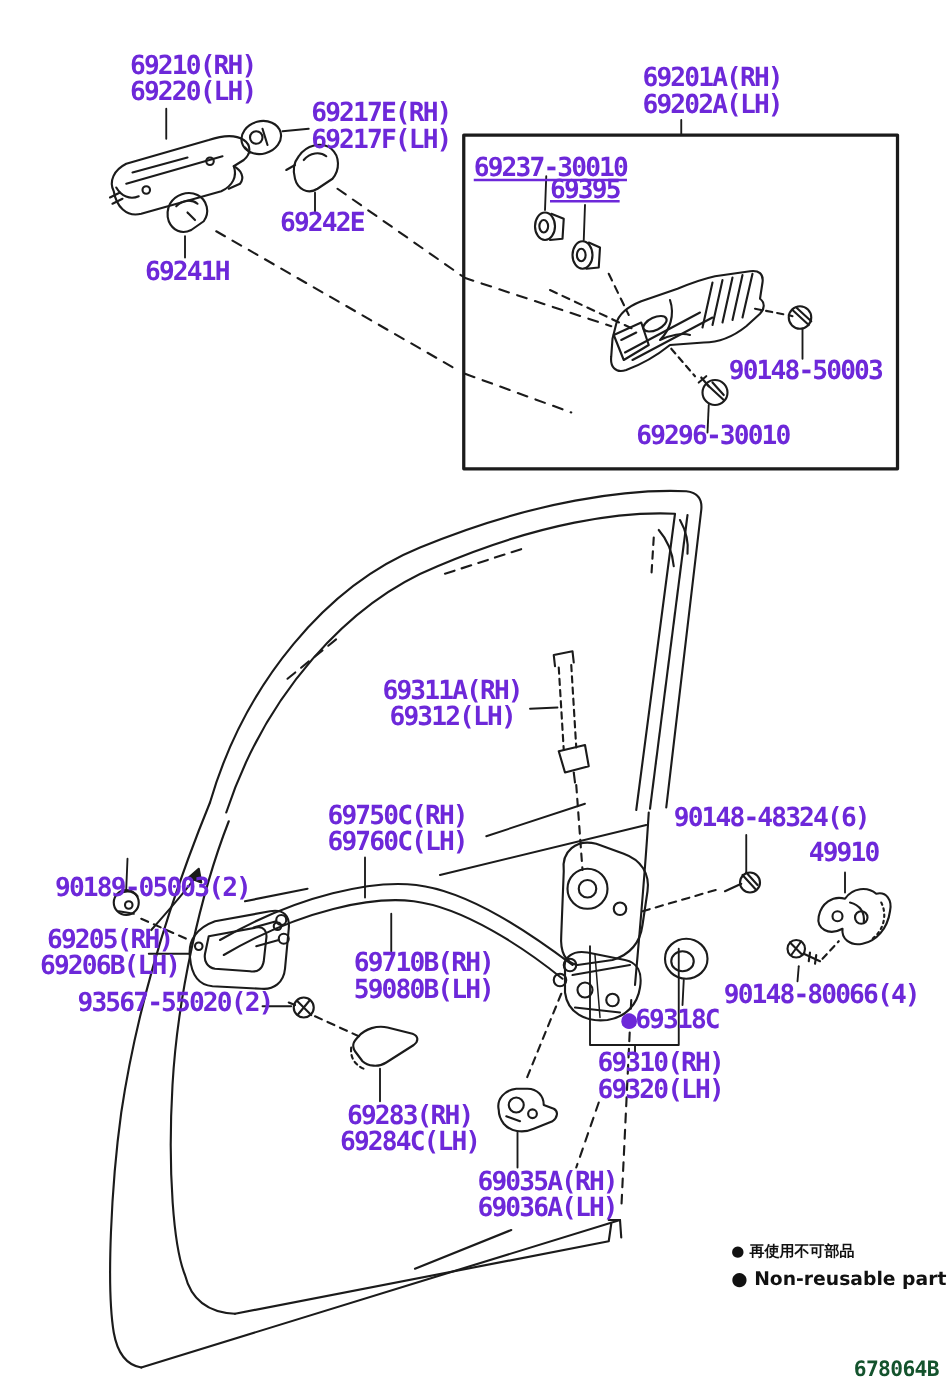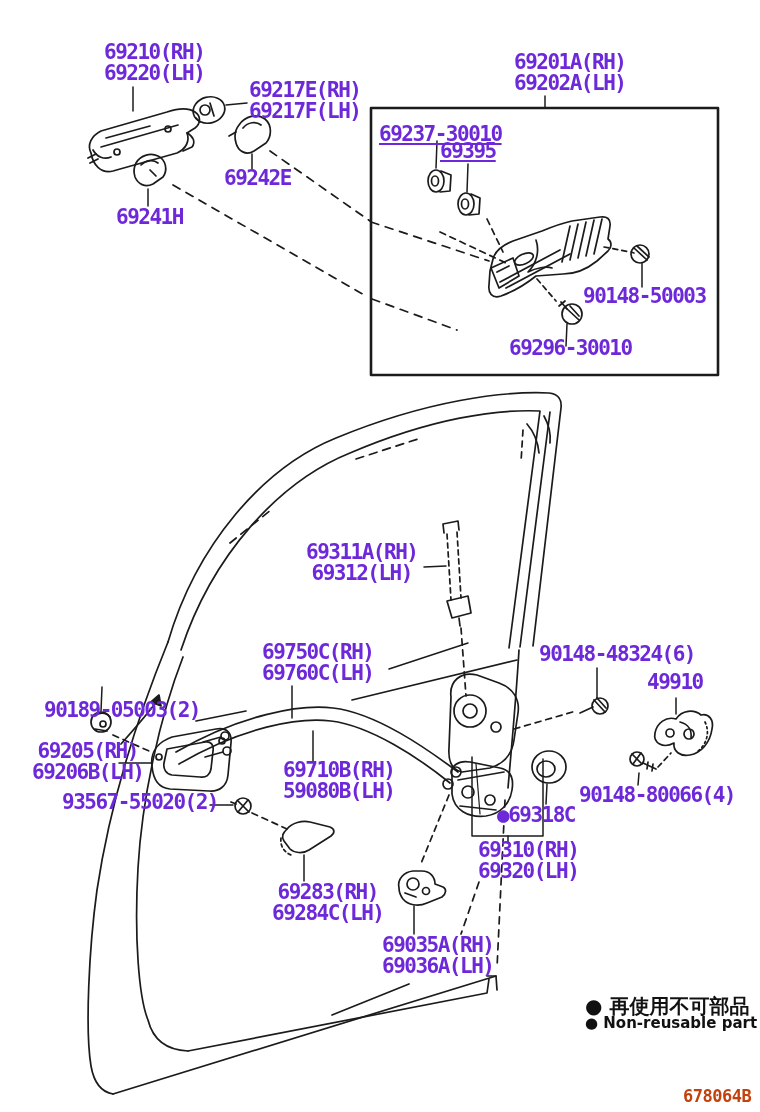--- a/index.html
+++ b/index.html
@@ -2,23 +2,23 @@
 <html><head>
 <meta charset="utf-8">
 <style>
   html,body{margin:0;padding:0;background:#fff;}
   #canvas{position:relative;width:760px;height:1112px;background:#ffffff;overflow:hidden;
           font-family:"DejaVu Sans Mono",monospace;}
   #art{position:absolute;left:0;top:0;}
   .plabel{position:absolute;font:bold 21px/21px "DejaVu Sans Mono",monospace;
           letter-spacing:-1.5px;color:#6d28d9;white-space:pre;text-align:center;}
   .legend{position:absolute;color:#111;font-family:"DejaVu Sans",sans-serif;}
-  .legend-jp{left:585px;top:993px;font-size:20px;font-weight:bold;}
+  .legend-jp{left:585px;top:993px;font-size:12px;font-weight:bold;}
   .legend-en{left:585px;top:1014px;font-size:15px;font-weight:bold;}
-  .diagram-code{position:absolute;left:683px;top:1086px;color:#c2410c;
+  .diagram-code{position:absolute;left:683px;top:1086px;color:#14532d;
           font:bold 17px "DejaVu Sans Mono",monospace;letter-spacing:-0.5px;}
   svg path, svg line, svg circle, svg ellipse, svg rect, svg polyline{vector-effect:none;}
 </style>
 </head>
 <body>
 
 <div id="canvas">
 
   <svg id="art" width="760" height="1112" viewBox="0 0 760 1112" fill="none" stroke="#1b1b1b" stroke-width="1.7" stroke-linecap="round" stroke-linejoin="round">
 

